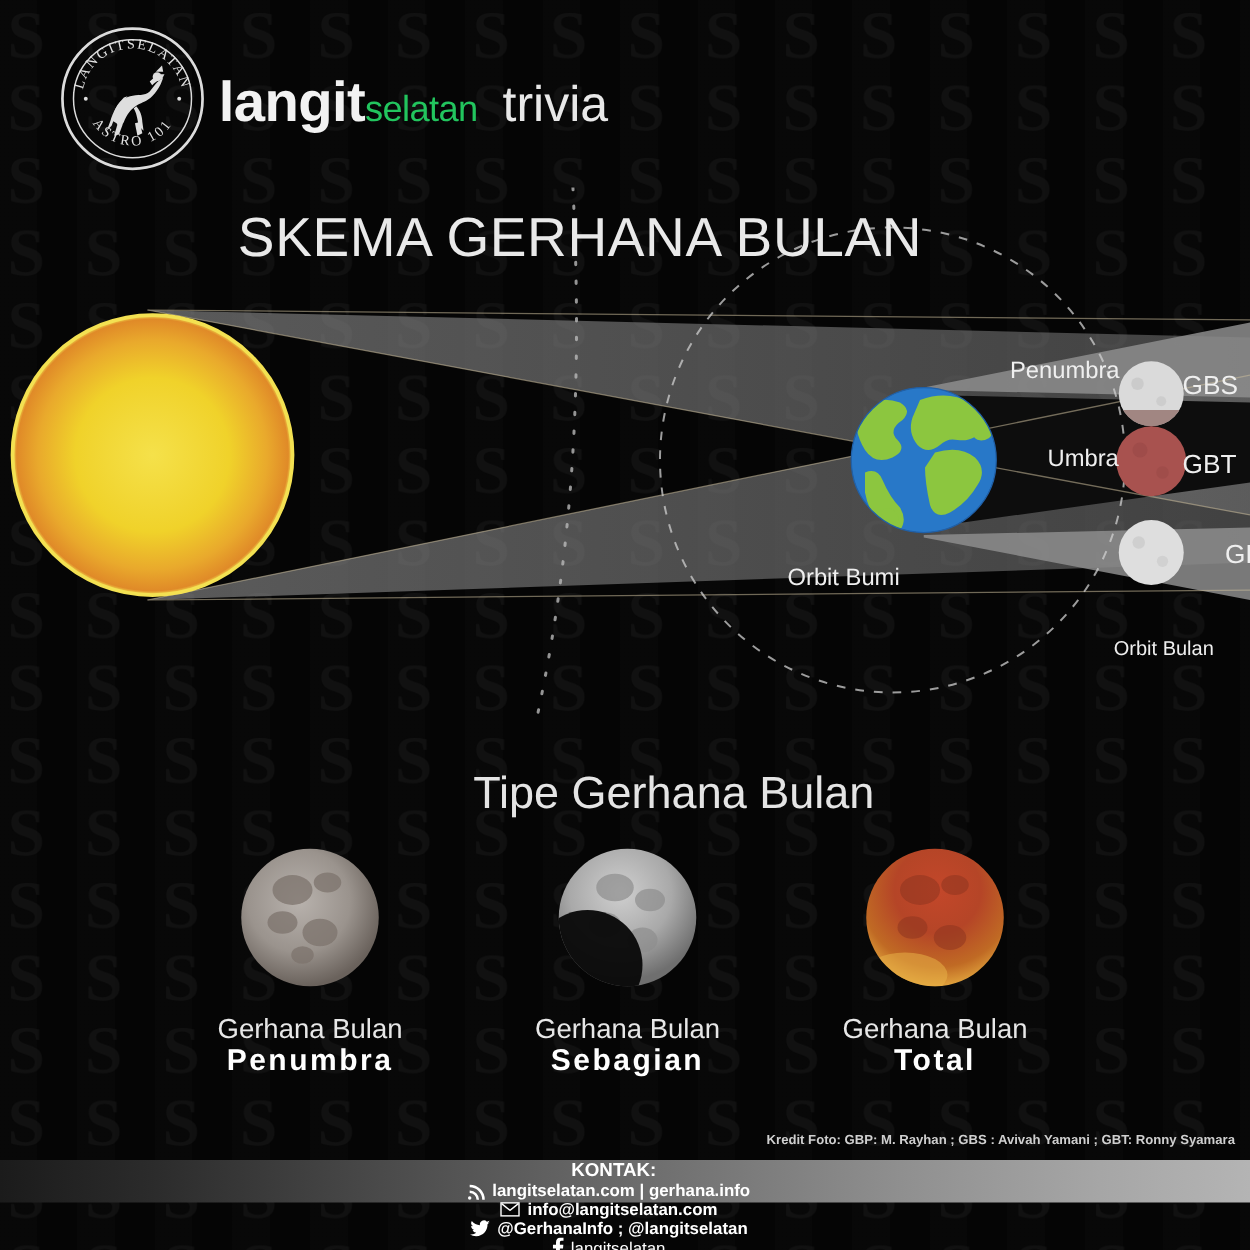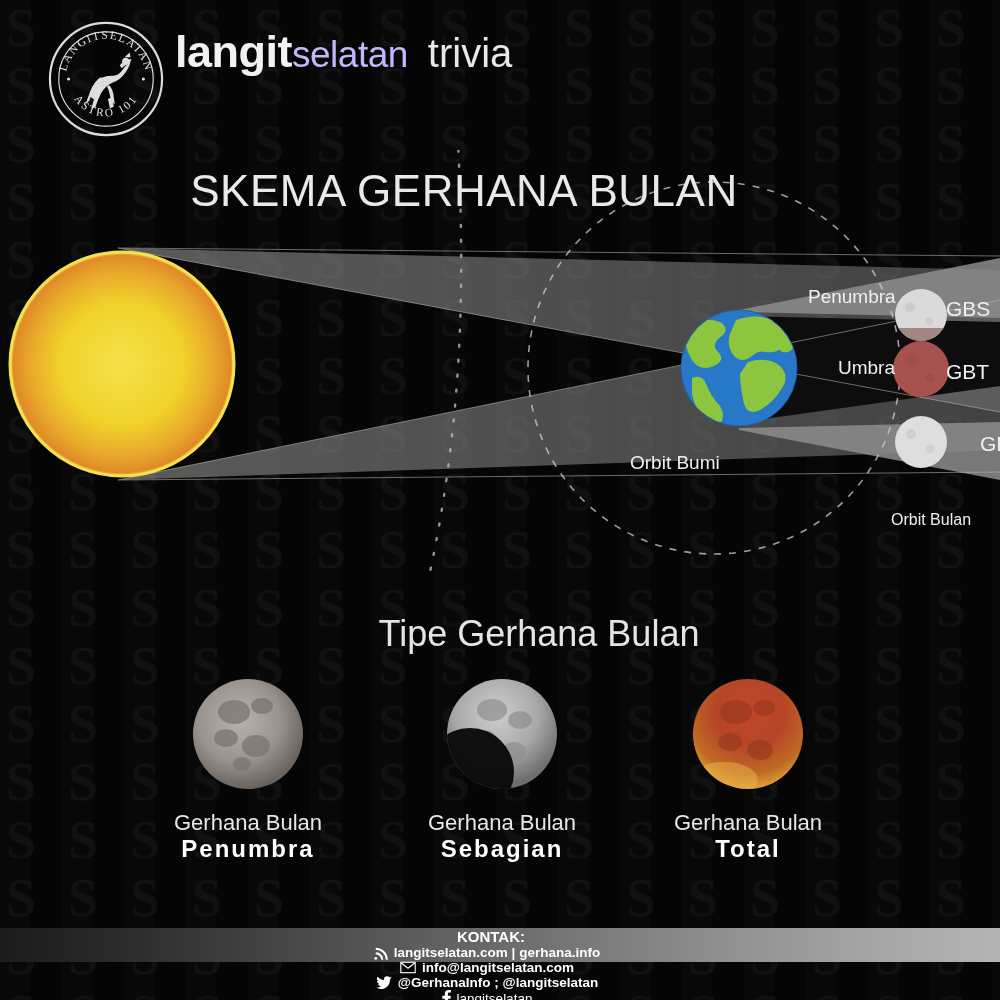--- a/index.html
+++ b/index.html
@@ -9,24 +9,24 @@
   
   #bgpattern{position:absolute;inset:0;
     background-image:
       repeating-linear-gradient(90deg, rgba(255,255,255,0.012) 0px, rgba(255,255,255,0.012) 30px, rgba(0,0,0,0) 30px, rgba(0,0,0,0) 62px);
     z-index:0;}
   #bgletters{position:absolute;inset:0;z-index:1;opacity:.55;}
 
   
   #header{position:absolute;left:0;top:0;width:1000px;height:140px;z-index:30;}
   #logo{position:absolute;left:47px;top:20px;width:118px;height:118px;}
-  #wordmark{position:absolute;left:175px;top:26px;height:56px;display:flex;align-items:baseline;
+  #wordmark{position:absolute;left:175px;top:56px;height:56px;display:flex;align-items:baseline;
     white-space:nowrap;}
   #wordmark .w1{font-size:45px;font-weight:bold;color:#f2f2f2;letter-spacing:-.5px;}
-  #wordmark .w2{font-size:37px;font-weight:300;color:#c4b5fd;letter-spacing:-.5px;}
+  #wordmark .w2{font-size:29px;font-weight:300;color:#22c55e;letter-spacing:-.5px;}
   #wordmark .w3{font-size:40px;font-weight:400;color:#e8e8e8;margin-left:20px;}
 
   
   #title-main{position:absolute;top:166px;left:0;width:928px;text-align:center;
     font-size:44px;font-weight:300;color:#e9e9e9;letter-spacing:.5px;z-index:25;}
   #title-types{position:absolute;top:613px;left:0;width:1000px;text-align:center;
     font-size:36px;font-weight:400;color:#e4e4e4;z-index:25;padding-left:39px;}
 
   
   #diagram{position:absolute;left:0;top:150px;width:1000px;height:430px;z-index:10;}
@@ -287,20 +287,21 @@
         </g>
         <g clip-path="url(#c2)">
           <ellipse cx="34" cy="104" rx="34" ry="18" fill="#e8b047" opacity=".55"></ellipse>
         </g>
       </svg>
     </div>
     <div class="moon-cap1">Gerhana Bulan</div>
     <div class="moon-cap2">Total</div>
   </div>
 
+  <div id="credit">Kredit Foto:  GBP: M. Rayhan ; GBS : Avivah Yamani ; GBT: Ronny Syamara</div>
 
   <div id="footer">
     <div id="kontak">KONTAK:</div>
 
     <div class="fitem bold">
       <span class="ficon">
         <svg width="14" height="14" viewBox="0 0 16 16">
             <path d="M2 12.6a1.6 1.6 0 1 1 0 3.2 1.6 1.6 0 0 1 0-3.2z" fill="#fff"></path>
             <path d="M2 7.2a8.6 8.6 0 0 1 8.6 8.6H8.3A6.3 6.3 0 0 0 2 9.5z" fill="#fff"></path>
             <path d="M2 2a13.8 13.8 0 0 1 13.8 13.8h-2.3A11.5 11.5 0 0 0 2 4.3z" fill="#fff"></path>

